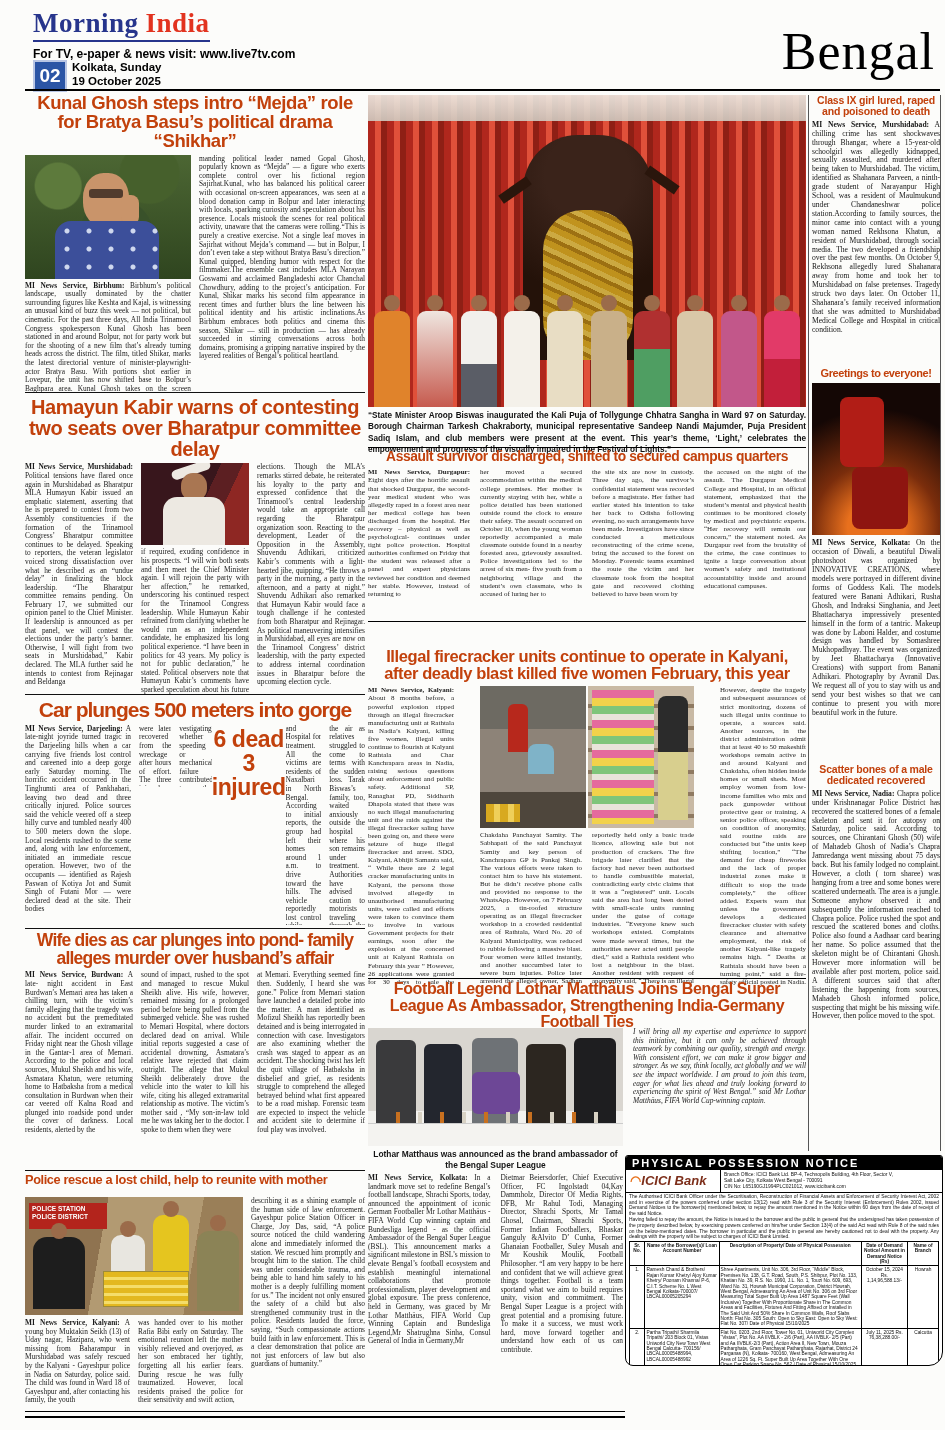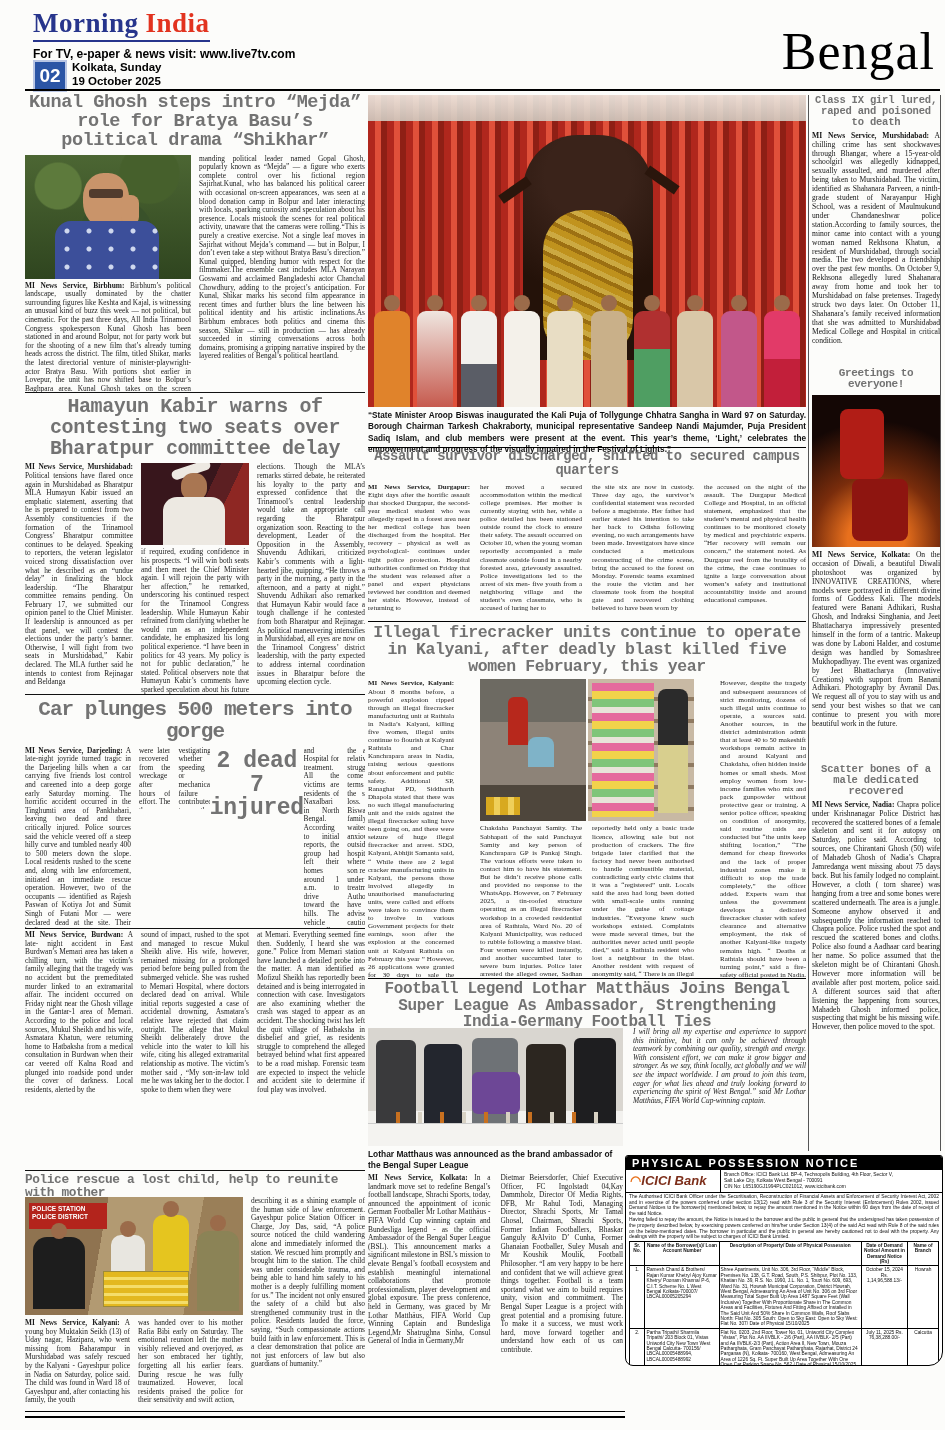--- a/index.html
+++ b/index.html
@@ -12,21 +12,21 @@
   .mast-logo .blu{color:#27358c;} .mast-logo .red{color:#e2331f;margin-left:7px;}
   .tagline{left:33px;top:47px;font-family:"Liberation Sans",sans-serif;font-weight:bold;font-size:12px;color:#000;}
   .pagebox{left:33px;top:60px;width:30px;height:28px;background:#2b55a5;color:#fff;
            font-family:"Liberation Sans",sans-serif;font-weight:bold;font-size:19px;text-align:center;line-height:28px;
            border:2px solid #b9c6e4;}
   .cityday{left:72px;top:60px;font-family:"Liberation Sans",sans-serif;font-weight:bold;font-size:11.5px;line-height:14px;color:#000;}
   .section-name{left:700px;top:22px;width:235px;text-align:right;font-family:"Liberation Serif",serif;
                 font-size:52px;color:#000;letter-spacing:1px;}
   .mast-rule{left:25px;top:89px;width:915px;height:2px;background:#000;}
   
-  .hl{font-family:Liberation Mono, monospace;font-weight:bold;color:#737373;text-align:center;
+  .hl{font-family:Liberation Sans, sans-serif;font-weight:bold;color:#c2410c;text-align:center;
       line-height:1.04;letter-spacing:-.4px;margin:0 0 4px 0;}
   .bt{font-size:7.4px;line-height:8.6px;text-align:justify;color:#1b1b1b;margin:0;}
   .bt-s{font-size:7px;line-height:8.1px;text-align:justify;color:#1b1b1b;margin:0;}
   .lead{font-weight:bold;}
   .cols{display:flex;gap:8px;}
   .col{flex:1;overflow:hidden;}
   section{overflow:hidden;}
   .rule-b{border-bottom:1.5px solid #111;}
   
   .art-a{left:25px;top:93px;width:340px;height:299px;}
@@ -54,28 +54,28 @@
   .crowd{position:absolute;left:0;bottom:0;width:438px;height:112px;display:flex;align-items:flex-end;
     justify-content:space-between;padding:0 6px;box-sizing:border-box;}
   .kp{display:block;width:36px;height:96px;border-radius:9px 9px 0 0;position:relative;}
   .kp::before{content:"";position:absolute;top:-16px;left:10px;width:16px;height:16px;border-radius:50%;background:#9b6b4a;}
   .kali-cap{left:368px;top:410px;width:438px;height:37px;font-family:"Liberation Sans",sans-serif;
     font-weight:bold;font-size:8.2px;line-height:11.4px;text-align:justify;color:#111;}
   .mid-rule1{left:368px;top:447px;width:438px;height:1px;background:#000;}
   .art-f{left:368px;top:450px;width:438px;height:171px;}
   .hl-f{font-size:13.8px;letter-spacing:-.4px;}
   .mid-rule2{left:368px;top:621px;width:438px;height:1px;background:#000;}
-  .art-g{left:368px;top:624px;width:438px;height:354px;}
+  .art-g{left:368px;top:648px;width:438px;height:354px;}
   .hl-g{font-size:16.5px;letter-spacing:-.4px;}
   .mid-rule3{left:368px;top:978px;width:438px;height:1px;background:#000;}
   .art-h{left:368px;top:981px;width:438px;height:449px;position:absolute;}
   .hl-h{font-size:16px;letter-spacing:-.4px;}
   .fb-photo{position:absolute;left:0;top:47px;width:255px;height:118px;background:linear-gradient(#d9d6d0 0 70%,#f2f1ee 70%);}
   .fb-cap{position:absolute;left:0;top:168px;width:255px;font-family:"Liberation Sans",sans-serif;
-          font-weight:bold;font-size:8.4px;line-height:10.5px;text-align:left;}
+          font-weight:bold;font-size:8.4px;line-height:10.5px;text-align:center;}
   .fb-cols{position:absolute;left:0;top:193px;width:255px;height:253px;}
   .fb-col3{position:absolute;left:265px;top:47px;width:173px;height:124px;overflow:hidden;font-style:italic;}
   .fbp{position:absolute;border-radius:6px 6px 0 0;}
   
   .art-r1{left:812px;top:95px;width:128px;height:272px;}
   .hl-r{font-size:10.5px;letter-spacing:-.2px;}
   .art-r2{left:812px;top:368px;width:128px;height:394px;}
   .hl-r2{font-size:11px;}
   .art-r3{left:812px;top:764px;width:128px;height:390px;}
   .r-body{font-size:7.6px;line-height:8.9px;text-align:justify;margin:0;}
@@ -205,34 +205,35 @@
         </div>
       <div class="c-right">
         <div class="cols" style="height:62px;">
           <div class="col">
               <p class="bt">were later recovered from the wreckage after hours of effort. The three injured — Raj Das, Tarak Biswas, and Karan Thakur — were rescued in a critical condition and rushed to North Bengal Medical College</p>
             </div>
           <div class="col">
               <p class="bt">vestigating whether speeding or mechanical failure contributed to the crash. The accident has plunged the Naxalbari community into mourning. At the homes of the deceased, cries of grief echoed through</p>
             </div>
         </div>
-        <h3 class="hl hl-c2">2 dead 7 injured</h3>
+        <h3 class="hl hl-c2">6 dead 3 injured</h3>
         <div class="cols" style="flex:1;">
           <div class="col">
               <p class="bt">and Hospital for treatment. All the victims are residents of Naxalbari in North Bengal. According to initial reports, the group had left their homes around 1 a.m. to drive toward the hills. The vehicle reportedly lost control while descending through one of the treacherous bends near Pankhabari — a route known for its sharp turns and steep drops. Police are in-</p>
             </div>
           <div class="col">
               <p class="bt">the air as relatives struggled to come to terms with the sudden loss. Tarak Biswas’s family, too, waited anxiously outside the hospital where his son remains under treatment. Authorities have advised caution to motorists traveling through the hilly terrains of Darjeeling, emphasizing the deadly risks of night driving on steep and narrow mountain roads.</p>
             </div>
         </div>
       </div>
     </div>
   </section>
 
   <section class="abs art-d rule-b">
+    <h2 class="hl hl-d">Wife dies as car plunges into pond- family alleges murder over husband’s affair</h2>
     <div class="cols" style="height:190px;">
       <div class="col">
           <p class="bt"><b class="lead">MI News Service, Burdwan:</b> <span>A late- night accident in East Burdwan’s Memari area has taken a chilling turn, with the victim’s family alleging that the tragedy was no accident but the premeditated murder linked to an extramarital affair. The incident occurred on Friday night near the Ghosh village in the Gantar-1 area of Memari. According to the police and local sources, Mukul Sheikh and his wife, Asmatara Khatun, were returning home to Hatbaksha from a medical consultation in Burdwan when their car veered off Kalna Road and plunged into roadside pond under the cover of darkness. Local residents, alerted by the</span></p>
         </div>
       <div class="col">
           <p class="bt">sound of impact, rushed to the spot and managed to rescue Mukul Sheikh alive. His wife, however, remained missing for a prolonged period before being pulled from the submerged vehicle. She was rushed to Memari Hospital, where doctors declared dead on arrival. While initial reports suggested a case of accidental drowning, Asmatara’s relative have rejected that claim outright. The allege that Mukul Sheikh deliberately drove the vehicle into the water to kill his wife, citing his alleged extramarital relationship as motive. The victim’s mother said , “My son-in-law told me he was taking her to the doctor. I spoke to them when they were</p>
         </div>
       <div class="col">
           <p class="bt">at Memari. Everything seemed fine then. Suddenly, I heard she was gone.” Police from Memari station have launched a detailed probe into the matter. A man identified as Mofizul Sheikh has reportedly been detained and is being interrogated in connection with case. Investigators are also examining whether the crash was staged to appear as an accident. The shocking twist has left the quit village of Hatbaksha in disbelief and grief, as residents struggle to comprehend the alleged betrayed behind what first appeared to be a road mishap. Forensic team are expected to inspect the vehicle and accident site to determine if foul play was involved.</p>
         </div>

